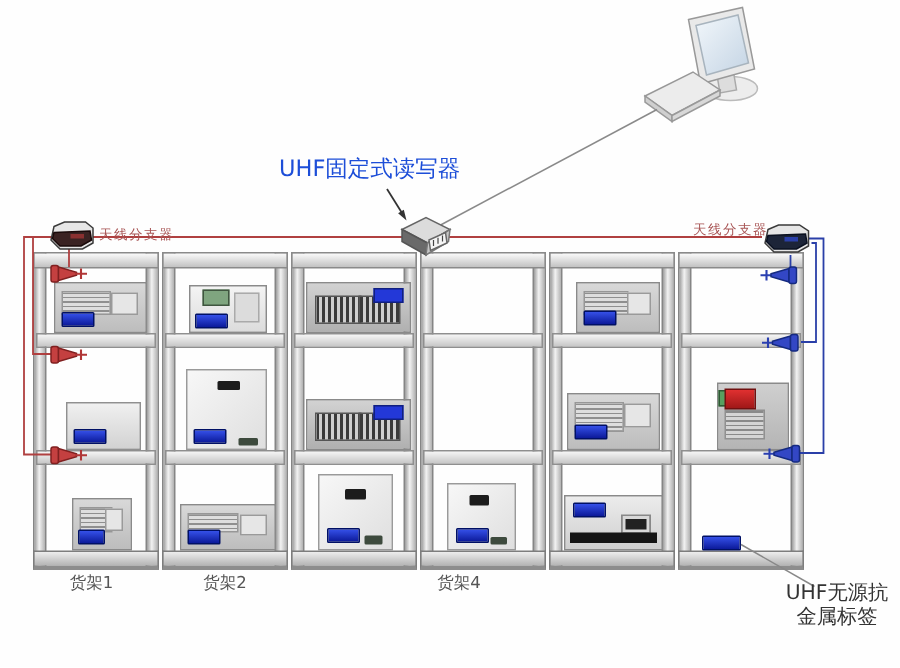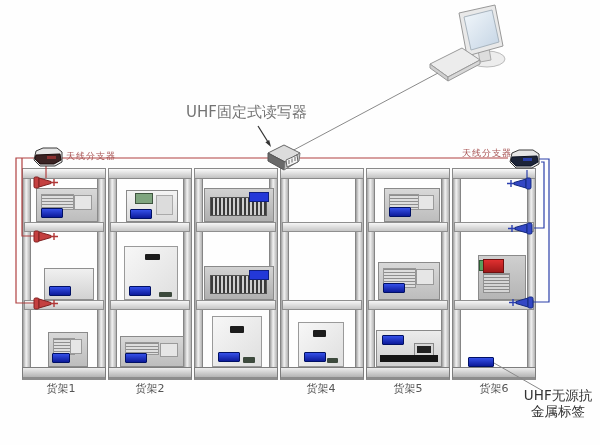--- a/index.html
+++ b/index.html
@@ -48,21 +48,21 @@
   .bot-slot { position:absolute; background:#151515; }
   .eq-red { background:linear-gradient(#cfcfcf,#b5b5b5); }
   .eq-red::before { content:""; position:absolute; left:4px; top:17px; width:55%; bottom:6px;
          background:repeating-linear-gradient(180deg,#8a8a8a 0 1px,#d5d5d5 1px 3px); border:1px solid #909090; }
   .red-block { position:absolute; background:linear-gradient(#e03030,#a01818); border:1px solid #701010; }
   .grn-chip { position:absolute; background:#58a060; border:1px solid #2e5a34; }
 
   
   .rack-label { position:absolute; top:381px; width:84px; text-align:center; font-size:11px; color:#555; z-index:6; }
   .lbl { position:absolute; z-index:6; white-space:nowrap; color:#333; }
-  .reader-lbl   { left:186px; top:103px; font-size:15px; color:#737373;text-align:right; }
+  .reader-lbl   { left:186px; top:103px; font-size:15px; color:#1d4ed8;text-align:right; }
   .client-lbl   { left:433px; top:83px;  font-size:13px; color:#444; }
   .splitter-lbl { font-size:9px; color:#a85555; letter-spacing:1px; }
   .splitter-lbl.left  { left:66px;  top:150px; }
   .splitter-lbl.right { left:462px; top:147px; }
   .tag-lbl { position:absolute; left:512px; top:387px; width:92px; text-align:center;
              font-size:13.5px; line-height:16px; color:#333; z-index:6; }
 </style>
 </head>
 <body>
 
@@ -263,23 +263,21 @@
     <div class="base"></div>
     <div class="eq eq-red" style="left:26px;top:87px;width:48px;height:45px">
       <div class="grn-chip" style="left:0;top:4px;width:4px;height:9px"></div>
       <div class="red-block" style="left:4px;top:3px;width:19px;height:12px"></div>
     </div>
     <div class="tag" style="left:16px;top:189px;width:24px"></div>
   </div>
 
   <div class="rack-label" style="left:19px">货架1</div>
   <div class="rack-label" style="left:108px">货架2</div>
-  <div class="rack-label" style="left:279px">货架4</div>
-  <div class="rack-label" style="left:366px">货架5</div>
-  <div class="rack-label" style="left:452px">货架6</div>
+  <div class="rack-label" style="left:264px">货架4</div>
 
   <div class="lbl reader-lbl">UHF固定式读写器</div>
   <div class="lbl splitter-lbl left">天线分支器</div>
   <div class="lbl splitter-lbl right">天线分支器</div>
   <div class="tag-lbl">
     <div>UHF无源抗</div>
     <div>金属标签</div>
   </div>
 
 </div>

